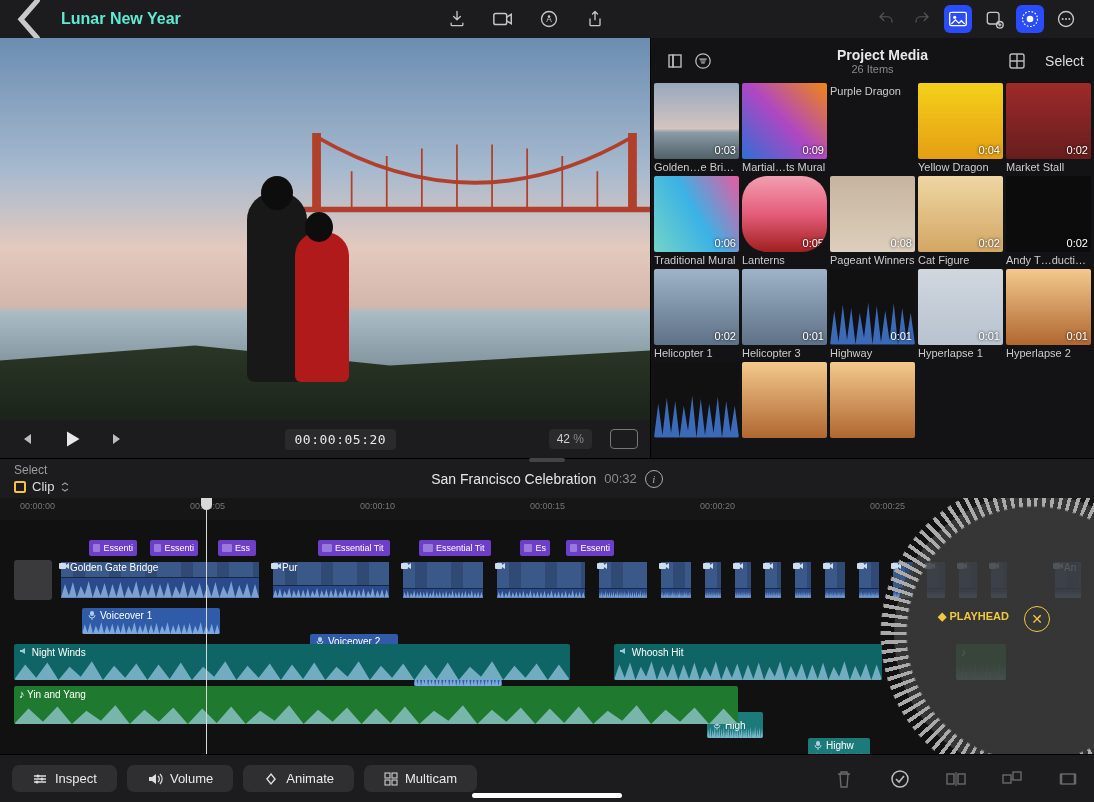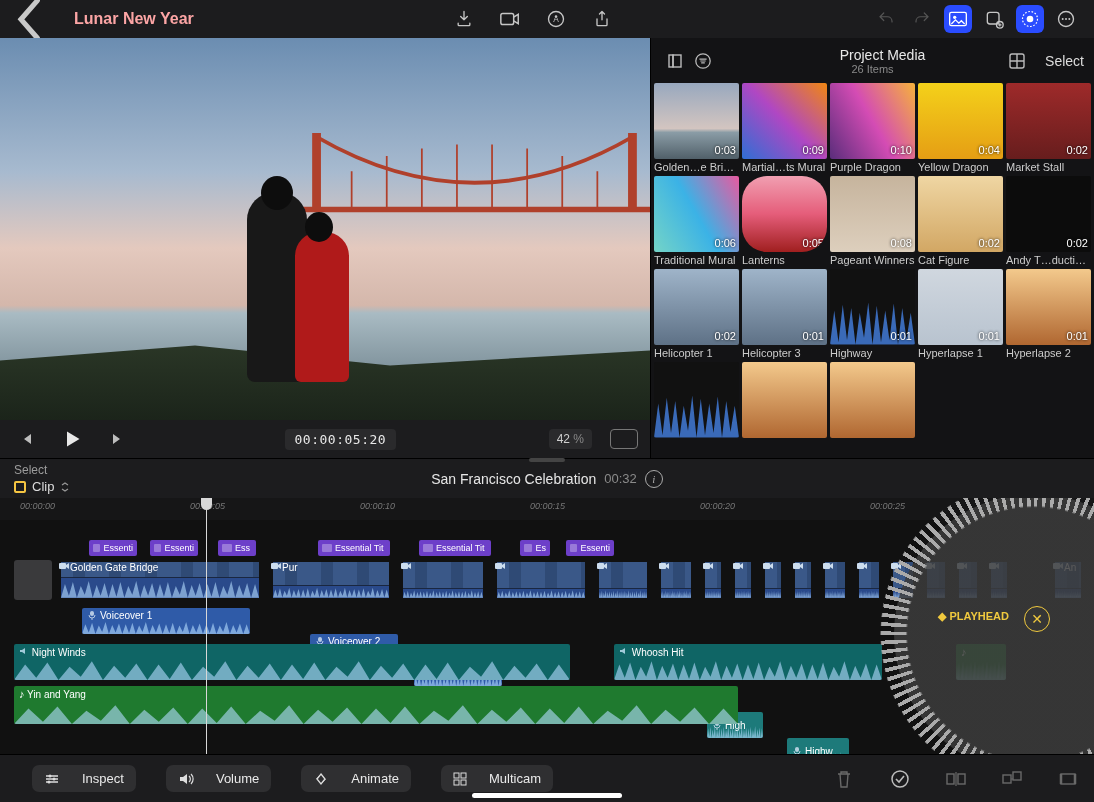--- a/index.html
+++ b/index.html
@@ -1,20 +1,20 @@
 <!DOCTYPE html>
 <html><head>
 <meta charset="utf-8">
 <style>
 * { margin: 0; padding: 0; box-sizing: border-box; font-family: -apple-system, "SF Pro Display", "Helvetica Neue", Arial, sans-serif; }
 body { background: #111; color: #e8e8e8; width: 1094px; height: 802px; overflow: hidden; display: flex; flex-direction: column; position: relative; }
 
 
 .topbar { height: 38px; background: #1c1c1e; display: flex; align-items: center; padding: 0 14px; gap: 10px; }
-.proj-title { font-size: 16px; font-weight: 600; color: #fca5a5; margin-left: 22px; }
+.proj-title { font-size: 16px; font-weight: 600; color: #5eead4; margin-left: 9px; }
 .topbar-center { flex: 1; display: flex; justify-content: center; gap: 18px; }
 .topbar-right { display: flex; gap: 8px; align-items: center; }
 .icon-btn { width: 28px; height: 28px; display: flex; align-items: center; justify-content: center; color: #bdbdbd; border-radius: 6px; }
 .icon-btn.sel { background: #2a4cff; color: #fff; }
 .icon-btn.dim { color: #555; }
 
 
 .main-row { flex: 0 0 420px; display: flex; }
 .viewer-panel { width: 652px; display: flex; flex-direction: column; background: #131315; }
 .viewer-img { flex: 1 1 auto; position: relative; overflow: hidden; }
@@ -29,21 +29,21 @@
 .viewer-img .people .head2 { position: absolute; left: 58px; bottom: 140px; width: 28px; height: 30px; background: #0d0d0d; border-radius: 50%; }
 .transport { height: 38px; background: #1c1c1e; display: flex; align-items: center; gap: 18px; padding: 0 12px; }
 .transport .tc { flex: 1; display: flex; justify-content: center; }
 .tc-box { background: #2a2a2c; padding: 3px 10px; border-radius: 4px; font-size: 13px; font-family: "SF Mono", Menlo, monospace; letter-spacing: 0.5px; }
 .zoom-box { background: #2a2a2c; padding: 3px 8px; border-radius: 4px; font-size: 12px; color: #cfcfcf; }
 .display-btn { width: 28px; height: 20px; border: 1px solid #777; border-radius: 4px; position: relative; }
 
 .media-panel { flex: 1; background: #131315; border-left: 1px solid #000; display: flex; flex-direction: column; }
 .media-header { height: 45px; display: flex; align-items: center; padding: 0 10px; position: relative; }
 .media-title-block { position: absolute; left: 0; right: 0; text-align: center; }
-.media-title { font-size: 14px; font-weight: 400; padding-left: 20px; }
+.media-title { font-size: 14px; font-weight: 700; padding-left: 20px; }
 .media-sub { font-size: 11px; color: #8a8a8a; }
 .media-right { margin-left: auto; display: flex; gap: 14px; align-items: center; z-index: 1; }
 .media-sel-btn { font-size: 14px; color: #ddd; }
 .media-grid { flex: 1; overflow: hidden; display: grid; grid-template-columns: repeat(5, 1fr); gap: 3px; padding: 0 3px; align-content: start; }
 .media-item { width: 85px; }
 .media-thumb { width: 85px; height: 76px; border-radius: 2px; position: relative; background: #2e2e2e; overflow: hidden; }
 .media-thumb .dur { position: absolute; right: 3px; bottom: 3px; font-size: 11px; color: #fff; text-shadow: 0 0 3px #000; }
 .media-item .clip-name { font-size: 11px; color: #ccc; margin-top: 2px; white-space: nowrap; overflow: hidden; text-overflow: ellipsis; }
 .thumb-bridge { background: linear-gradient(#98a8be 0%, #d3c5c0 60%, #8a9ca6 65%, #516069 100%); }
 .thumb-mural { background: linear-gradient(45deg,#2f6fd4,#b047c3,#f08712); }
@@ -70,21 +70,21 @@
 .tl-title-block { margin: 0 auto; display: flex; align-items: center; gap: 8px; }
 .tl-title { font-size: 14px; font-weight: 500; color: #e6e6e6; }
 .tl-dur { font-size: 13px; color: #8a8a8a; }
 .info-circ { width: 18px; height: 18px; border: 1.3px solid #aaa; border-radius: 50%; display: flex; align-items: center; justify-content: center; font-size: 11px; color: #aaa; font-style: italic; font-family: Georgia, serif;}
 .tl-right { display: flex; gap: 18px; align-items: center; }
 .options-btn { font-size: 14px; color: #ddd; display: flex; align-items: center; gap: 4px; }
 .grip { position: absolute; left: 50%; top: -1px; transform: translateX(-50%); width: 36px; height: 4px; background: #444; border-radius: 2px; }
 
 
 .timeline { flex: 1; background: #111; position: relative; overflow: hidden; }
-.ruler { height: 22px; background: #161617; position: relative; font-size: 9px; color: #767676; font-family:"SF Mono", Menlo, monospace;font-style:italic; }
+.ruler { height: 22px; background: #161617; position: relative; font-size: 9px; color: #767676; font-family:"SF Mono", Menlo, monospace; }
 .ruler .tick { position: absolute; top: 3px; }
 .playhead { position: absolute; top: 0; bottom: 0; width: 1px; background: #d8d8d8; left: 206px; z-index: 50; }
 .playhead::before { content: ""; position: absolute; top: -2px; left: -5px; width: 11px; height: 14px; background: #d8d8d8; border-radius: 3px 3px 6px 6px; }
 .tracks { position: absolute; left: 0; right: 0; top: 22px; bottom: 0; }
 .track-row { position: absolute; left: 0; right: 0; }
 .clip { position: absolute; height: 100%; border-radius: 2px; overflow: hidden; font-size: 10px; padding: 2px 5px; white-space: nowrap; color: #fff; }
 .clip-title { background: #6d3fc9; height: 16px; top: 0; padding: 1px 4px; font-size: 9px; display: flex; align-items: center; gap: 3px; }
 .clip-title .ticon { width: 10px; height: 8px; background: rgba(255,255,255,0.3); border-radius: 1px; }
 .clip-video { height: 40px; display: flex; flex-direction: column; }
 .clip-video .filmstrip { flex: 3; background: repeating-linear-gradient(90deg, #3a5888 0 12px, #2f4a75 12px 24px, #3a5888 24px 36px); border-bottom: 1px solid #1a2740; }
@@ -101,21 +101,21 @@
 .clip .mini-icon { display:inline-block; width:10px; height:10px; opacity:.85; }
 
 
 .jog-wheel { position: absolute; right: -80px; bottom: -20px; width: 280px; height: 280px; border-radius: 50%; background: radial-gradient(circle at center, rgba(60,60,60,.85) 0 72%, transparent 73%); z-index: 60; pointer-events: none; }
 .jog-wheel::before { content:""; position:absolute; inset: -14px; border-radius:50%; background: repeating-conic-gradient(#aaa 0deg 1.5deg, transparent 1.5deg 3.5deg); -webkit-mask: radial-gradient(circle, transparent 0 58%, #000 59% 70%, transparent 71%); mask: radial-gradient(circle, transparent 0 58%, #000 59% 70%, transparent 71%);}
 .jog-label { position: absolute; color: #f0c93e; font-size: 11px; font-weight: 600; }
 .jog-close { position: absolute; width: 26px; height: 26px; border: 1.5px solid #f0c93e; border-radius: 50%; display:flex; align-items:center; justify-content:center; color:#f0c93e; font-size: 14px; pointer-events: auto; }
 
 
 .bottombar { height: 48px; background: #1c1c1e; display: flex; align-items: center; padding: 0 12px; gap: 10px; border-top: 1px solid #000; }
-.pill-btn { background: #2f2f31; border-radius: 7px; padding: 6px 12px; font-size: 13px; color: #eaeaea; display: flex; align-items: center; gap: 22px; margin-left: 20px; }
+.pill-btn { background: #2f2f31; border-radius: 7px; padding: 6px 20px; font-size: 13px; color: #eaeaea; display: flex; align-items: center; gap: 7px; }
 .bottombar-right { margin-left: auto; display: flex; gap: 28px; align-items: center; }
 .bottombar-right .icon-btn { color: #696969; }
 
 .home-ind { position: absolute; bottom: 4px; left: 50%; transform: translateX(-50%); width: 150px; height: 5px; background: #fff; border-radius: 3px; z-index: 100; }
 
 svg { display: block; }
 </style>
 </head>
 <body>
 
@@ -274,23 +274,20 @@
           </div>
           <div class="clip-name">Golden…e Bridge</div>
         </div>
         <div class="media-item">
           <div class="media-thumb thumb-mural">
             <span class="dur">0:09</span>
           </div>
           <div class="clip-name">Martial…ts Mural</div>
         </div>
         <div class="media-item">
-          <div class="media-thumb thumb-dragon-p">
-            <span class="dur">0:10</span>
-          </div>
           <div class="clip-name">Purple Dragon</div>
         </div>
         <div class="media-item">
           <div class="media-thumb thumb-dragon-y">
             <span class="dur">0:04</span>
           </div>
           <div class="clip-name">Yellow Dragon</div>
         </div>
         <div class="media-item">
           <div class="media-thumb thumb-market">
@@ -626,21 +623,21 @@
           <div class="filmstrip"></div>
           <div class="aud">
             <svg class="wave" viewBox="0 0 200 20" preserveAspectRatio="none">
               <path d="M0 20 L4 6 L8 18 L12 4 L16 20 L20 8 L24 17 L28 3 L32 20 L36 7 L40 18 L44 5 L48 20 L52 6 L56 19 L60 4 L64 20 L68 8 L72 17 L76 3 L80 20 L84 7 L88 18 L92 5 L96 20 L100 6 L104 19 L108 4 L112 20 L116 8 L120 17 L124 3 L128 20 L132 7 L136 18 L140 5 L144 20 L148 6 L152 19 L156 4 L160 20 L164 8 L168 17 L172 3 L176 20 L180 7 L184 18 L188 5 L192 20 L196 6 L200 20 Z" fill="rgba(180,220,255,.6)"></path>
             </svg>
           </div>
         </div>
         <div class="clip" style="left: 14px; width: 38px; height: 40px; background: rgb(58, 58, 60); border-radius: 3px;"></div>
       </div>
       <div class="track-row" style="top: 88px; height: 26px;">
-        <div class="clip clip-vo " style="left: 82px; width: 168px;"><svg class="mini-icon" viewBox="0 0 10 10">
+        <div class="clip clip-vo " style="left: 82px; width: 138px;"><svg class="mini-icon" viewBox="0 0 10 10">
             <rect x="3" y="1" width="4" height="5" rx="2" fill="#cde"></rect>
             <path d="M2 5a3 3 0 006 0M5 8v2" stroke="#cde" stroke-width="1" fill="none"></path>
           </svg>Voiceover 1<svg class="wave" viewBox="0 0 200 20" preserveAspectRatio="none">
             <path d="M0 20 L4 6 L8 18 L12 4 L16 20 L20 8 L24 17 L28 3 L32 20 L36 7 L40 18 L44 5 L48 20 L52 6 L56 19 L60 4 L64 20 L68 8 L72 17 L76 3 L80 20 L84 7 L88 18 L92 5 L96 20 L100 6 L104 19 L108 4 L112 20 L116 8 L120 17 L124 3 L128 20 L132 7 L136 18 L140 5 L144 20 L148 6 L152 19 L156 4 L160 20 L164 8 L168 17 L172 3 L176 20 L180 7 L184 18 L188 5 L192 20 L196 6 L200 20 Z" fill="rgba(180,220,255,.6)"></path>
           </svg></div>
         <div class="clip clip-vo " style="left: 310px; width: 88px;"><svg class="mini-icon" viewBox="0 0 10 10">
             <rect x="3" y="1" width="4" height="5" rx="2" fill="#cde"></rect>
             <path d="M2 5a3 3 0 006 0M5 8v2" stroke="#cde" stroke-width="1" fill="none"></path>
           </svg>Voiceover 2<svg class="wave" viewBox="0 0 200 20" preserveAspectRatio="none">
             <path d="M0 20 L4 6 L8 18 L12 4 L16 20 L20 8 L24 17 L28 3 L32 20 L36 7 L40 18 L44 5 L48 20 L52 6 L56 19 L60 4 L64 20 L68 8 L72 17 L76 3 L80 20 L84 7 L88 18 L92 5 L96 20 L100 6 L104 19 L108 4 L112 20 L116 8 L120 17 L124 3 L128 20 L132 7 L136 18 L140 5 L144 20 L148 6 L152 19 L156 4 L160 20 L164 8 L168 17 L172 3 L176 20 L180 7 L184 18 L188 5 L192 20 L196 6 L200 20 Z" fill="rgba(180,220,255,.6)"></path>
@@ -656,21 +653,21 @@
             <path d="M2 5a3 3 0 006 0M5 8v2" stroke="#cde" stroke-width="1" fill="none"></path>
           </svg>Voiceover 3<svg class="wave" viewBox="0 0 200 20" preserveAspectRatio="none">
             <path d="M0 20 L4 6 L8 18 L12 4 L16 20 L20 8 L24 17 L28 3 L32 20 L36 7 L40 18 L44 5 L48 20 L52 6 L56 19 L60 4 L64 20 L68 8 L72 17 L76 3 L80 20 L84 7 L88 18 L92 5 L96 20 L100 6 L104 19 L108 4 L112 20 L116 8 L120 17 L124 3 L128 20 L132 7 L136 18 L140 5 L144 20 L148 6 L152 19 L156 4 L160 20 L164 8 L168 17 L172 3 L176 20 L180 7 L184 18 L188 5 L192 20 L196 6 L200 20 Z" fill="rgba(180,220,255,.6)"></path>
           </svg></div>
         <div class="clip clip-vo teal" style="left: 707px; width: 56px; align-items: center;"><svg class="mini-icon" viewBox="0 0 10 10">
             <rect x="3" y="1" width="4" height="5" rx="2" fill="#cde"></rect>
             <path d="M2 5a3 3 0 006 0M5 8v2" stroke="#cde" stroke-width="1" fill="none"></path>
           </svg>High<svg class="wave" viewBox="0 0 200 20" preserveAspectRatio="none">
             <path d="M0 20 L4 6 L8 18 L12 4 L16 20 L20 8 L24 17 L28 3 L32 20 L36 7 L40 18 L44 5 L48 20 L52 6 L56 19 L60 4 L64 20 L68 8 L72 17 L76 3 L80 20 L84 7 L88 18 L92 5 L96 20 L100 6 L104 19 L108 4 L112 20 L116 8 L120 17 L124 3 L128 20 L132 7 L136 18 L140 5 L144 20 L148 6 L152 19 L156 4 L160 20 L164 8 L168 17 L172 3 L176 20 L180 7 L184 18 L188 5 L192 20 L196 6 L200 20 Z" fill="rgba(180,220,255,.6)"></path>
           </svg></div>
-        <div class="clip clip-vo teal" style="left: 787px; width: 62px; align-items: center;"><svg class="mini-icon" viewBox="0 0 10 10">
+        <div class="clip clip-vo teal" style="left: 808px; width: 62px;"><svg class="mini-icon" viewBox="0 0 10 10">
             <rect x="3" y="1" width="4" height="5" rx="2" fill="#cde"></rect>
             <path d="M2 5a3 3 0 006 0M5 8v2" stroke="#cde" stroke-width="1" fill="none"></path>
           </svg>Highw<svg class="wave" viewBox="0 0 200 20" preserveAspectRatio="none">
             <path d="M0 20 L4 6 L8 18 L12 4 L16 20 L20 8 L24 17 L28 3 L32 20 L36 7 L40 18 L44 5 L48 20 L52 6 L56 19 L60 4 L64 20 L68 8 L72 17 L76 3 L80 20 L84 7 L88 18 L92 5 L96 20 L100 6 L104 19 L108 4 L112 20 L116 8 L120 17 L124 3 L128 20 L132 7 L136 18 L140 5 L144 20 L148 6 L152 19 L156 4 L160 20 L164 8 L168 17 L172 3 L176 20 L180 7 L184 18 L188 5 L192 20 L196 6 L200 20 Z" fill="rgba(180,220,255,.6)"></path>
           </svg></div>
       </div>
       <div class="track-row" style="top: 124px; height: 36px;">
         <div class="clip clip-sfx" style="left: 14px; width: 556px; height: 36px;"><svg class="mini-icon" viewBox="0 0 10 10">
             <path d="M1 4v2h2l3 2V2L3 4z" fill="#bde"></path>
           </svg> Night Winds<svg class="wave" viewBox="0 0 200 20" preserveAspectRatio="none">

